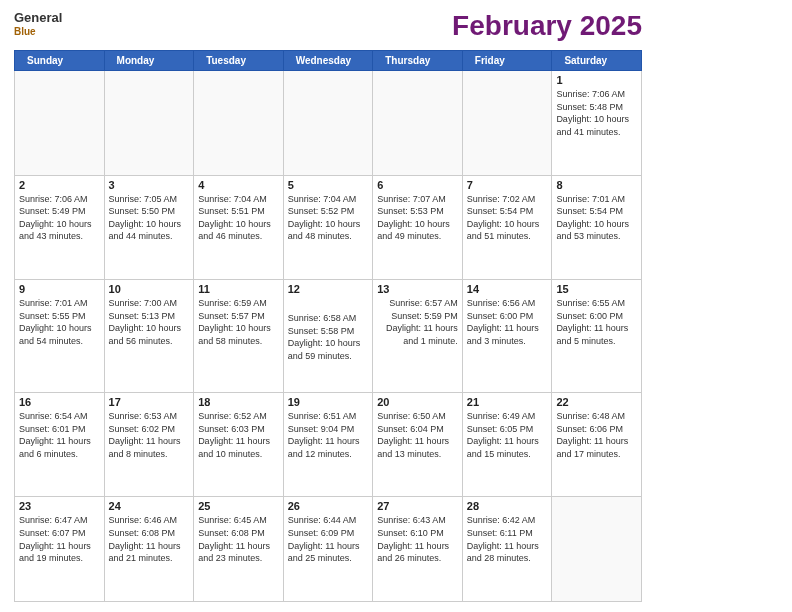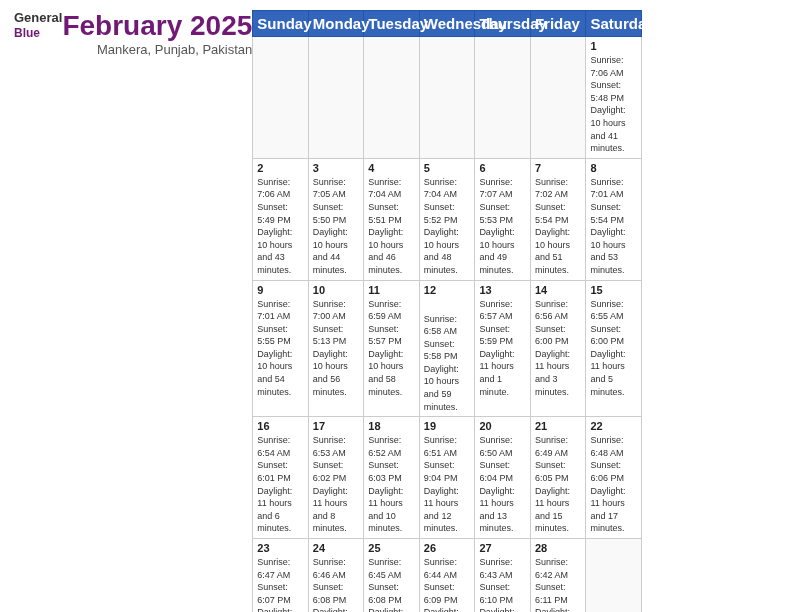--- a/index.html
+++ b/index.html
@@ -8,21 +8,21 @@
       background: #fff;
       width: 792px;
       height: 612px;
       overflow: hidden;
     }
     .page {
       width: 656px;
       height: 612px;
       padding: 10px 14px;
       display: flex;
-      flex-direction: row;
+      flex-direction: column;
     }
     .header {
       display: flex;
       justify-content: space-between;
       align-items: flex-start;
       margin-bottom: 8px;
     }
     .logo {
       display: flex;
       align-items: center;
@@ -43,23 +43,23 @@
     .calendar {
       flex: 1;
       border: 1px solid #ccc;
       border-collapse: collapse;
       width: 100%;
       table-layout: fixed;
     }
     .calendar th {
       background: #3366bb;
       color: #fff;
-      font-size: 15px;
+      font-size: 10px;
       font-weight: bold;
-      padding: 4px 4px;
+      padding: 4px 12px;
       text-align: left;
       border: 1px solid #2255aa;
     }
     .calendar td {
       vertical-align: top;
       border: 1px solid #ccc;
       padding: 3px 4px;
       font-size: 9.5px;
       color: #333;
       background: #fff;
@@ -83,26 +83,25 @@
   </style>
 </head>
 <body>
 
 <div class="page">
   <div class="header">
     <div class="logo">
 
       <div style="display:flex;flex-direction:column;line-height:1.2;">
         <span style="font-size:13px;font-weight:bold;color:#333;">General</span>
-        <span style="font-size:12px;font-weight:bold;color:#701a75;">Blue</span>
+        <span style="font-size:10px;font-weight:bold;color:#a16207;">Blue</span>
       </div>
     </div>
     <div class="title-block">
       <div class="month-title">February 2025</div>
-      <div class="location">Mankera, Punjab, Pakistan</div>
     </div>
   </div>
 
   <table class="calendar">
     <thead>
       <tr>
       <th>Sunday</th>
           <th>Monday</th>
           <th>Tuesday</th>
           <th>Wednesday</th>
@@ -202,21 +201,21 @@
           </td>
           <td>
             <span class="day-number">12</span>
             <div class="day-info" style="white-space: pre-line; margin-top: 17px;">Sunrise: 6:58 AM
 Sunset: 5:58 PM
 Daylight: 10 hours
 and 59 minutes.</div>
           </td>
           <td>
             <span class="day-number">13</span>
-            <div class="day-info" style="white-space: pre-line;">Sunrise: 6:57 AM
+            <div class="day-info" style="white-space: pre-line; text-align: right;">Sunrise: 6:57 AM
 Sunset: 5:59 PM
 Daylight: 11 hours
 and 1 minute.</div>
           </td>
           <td>
             <span class="day-number">14</span>
             <div class="day-info" style="white-space: pre-line;">Sunrise: 6:56 AM
 Sunset: 6:00 PM
 Daylight: 11 hours
 and 3 minutes.</div>

